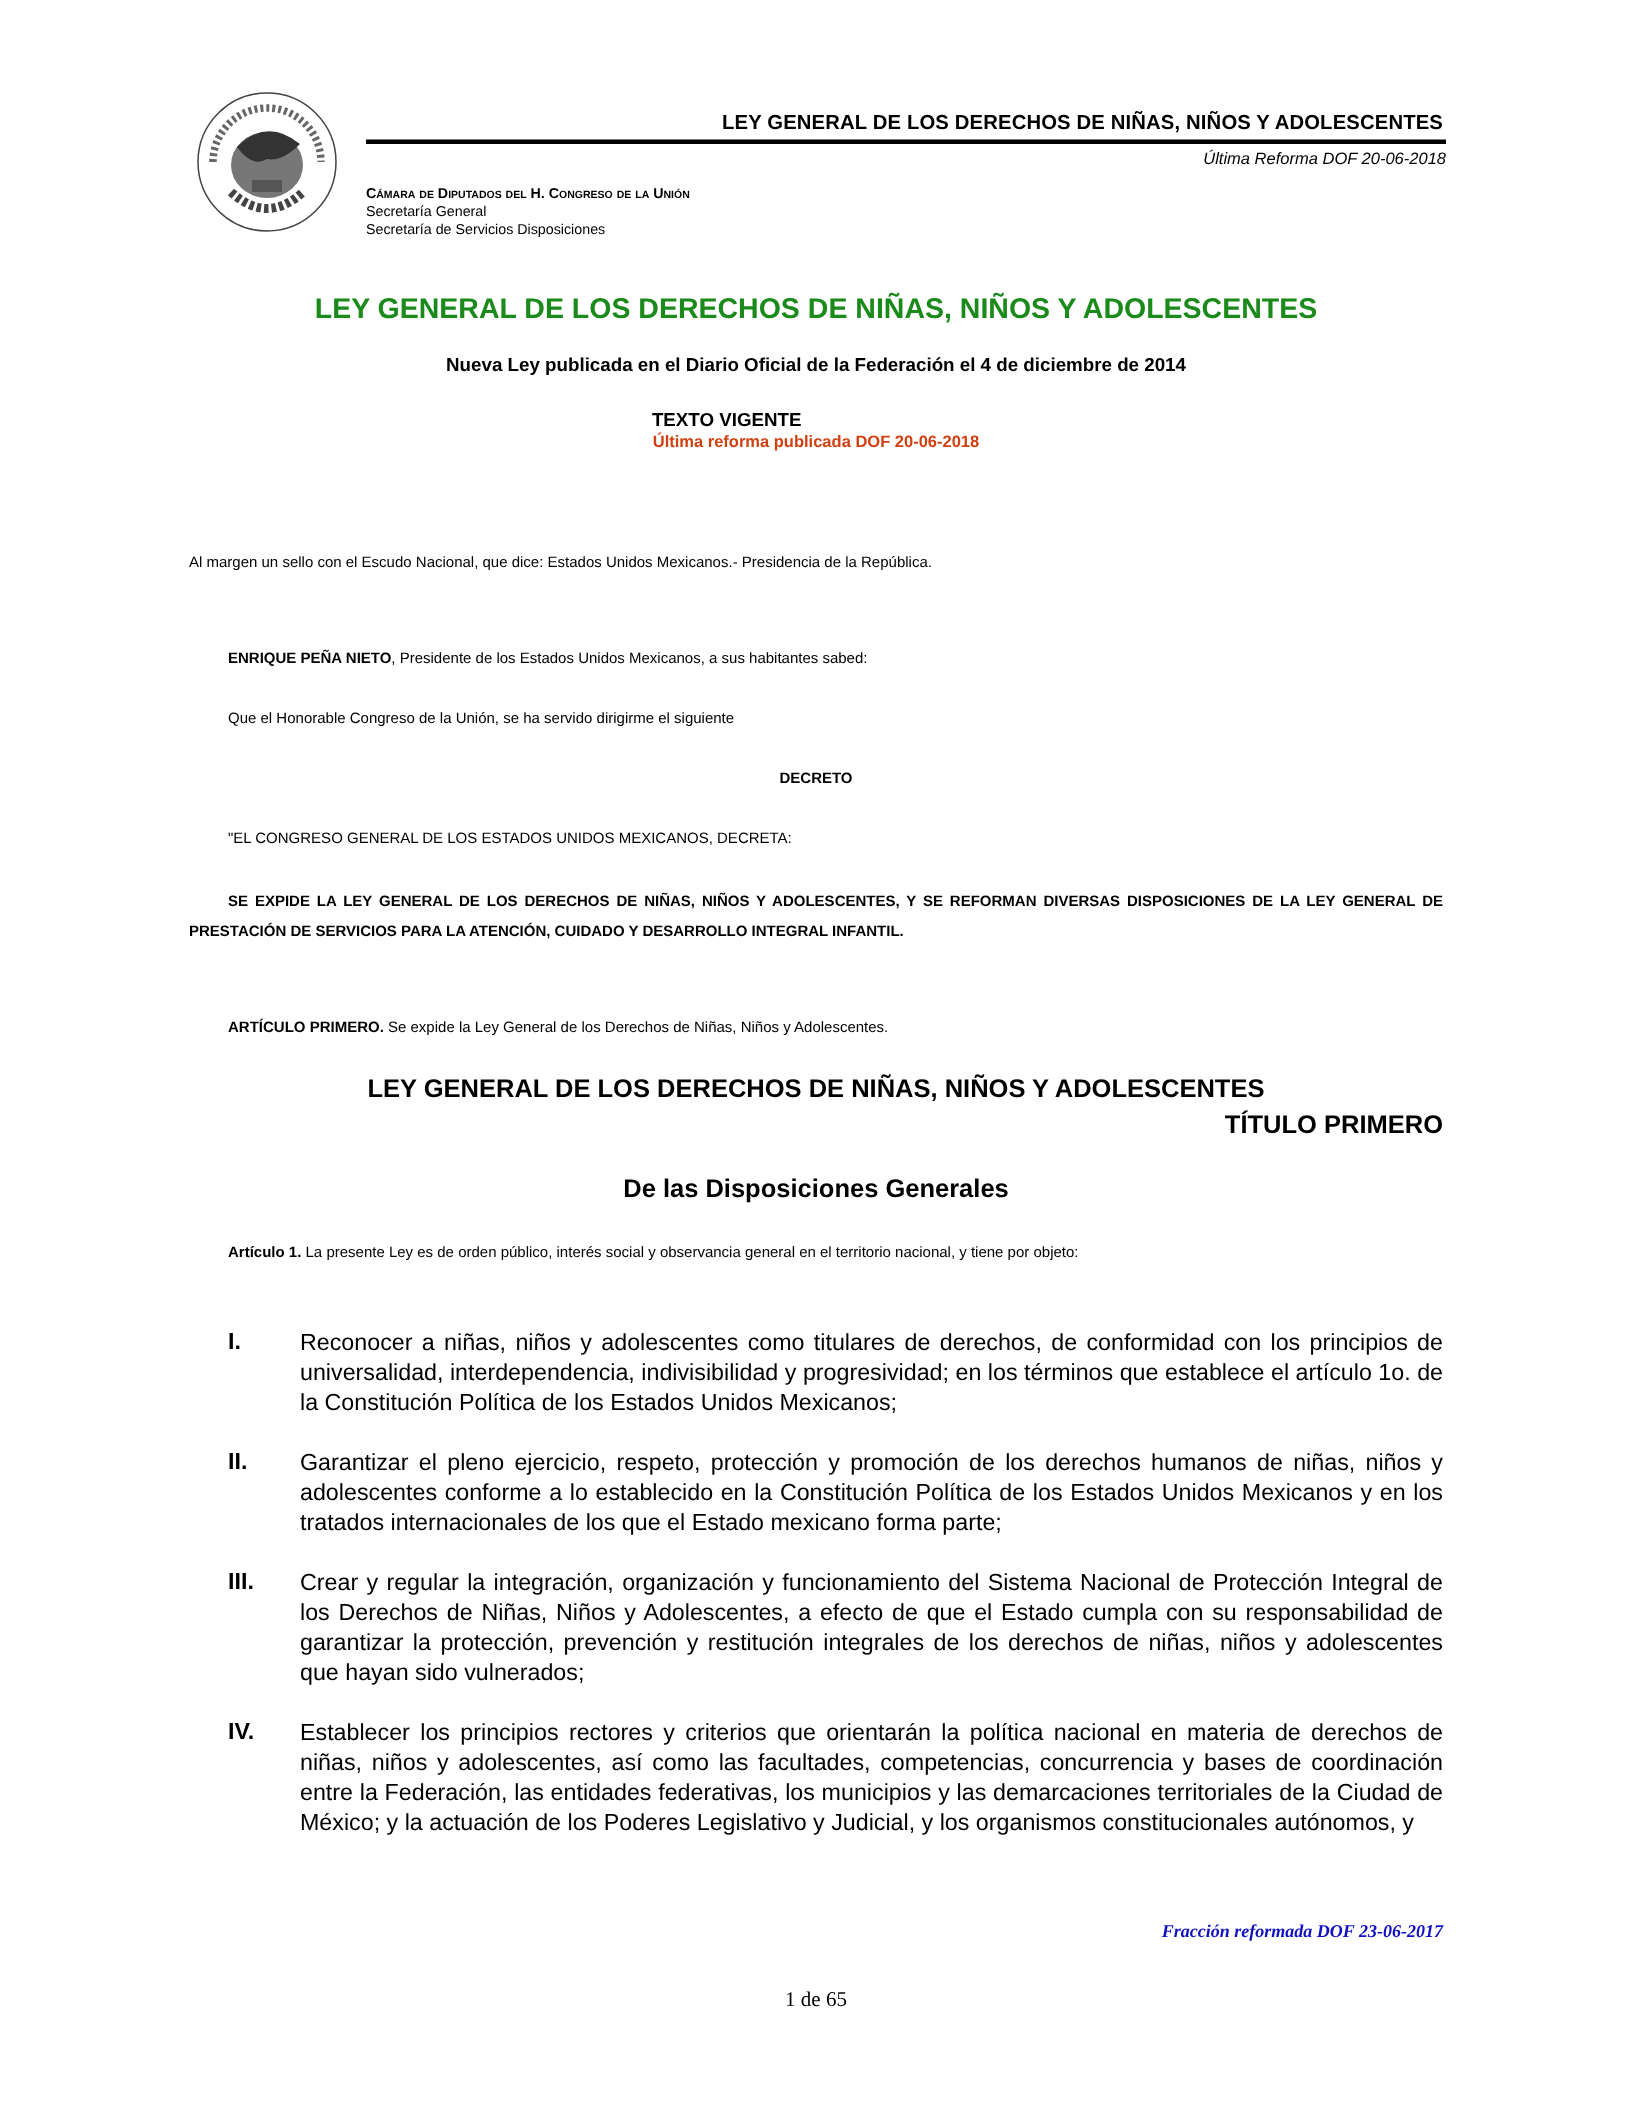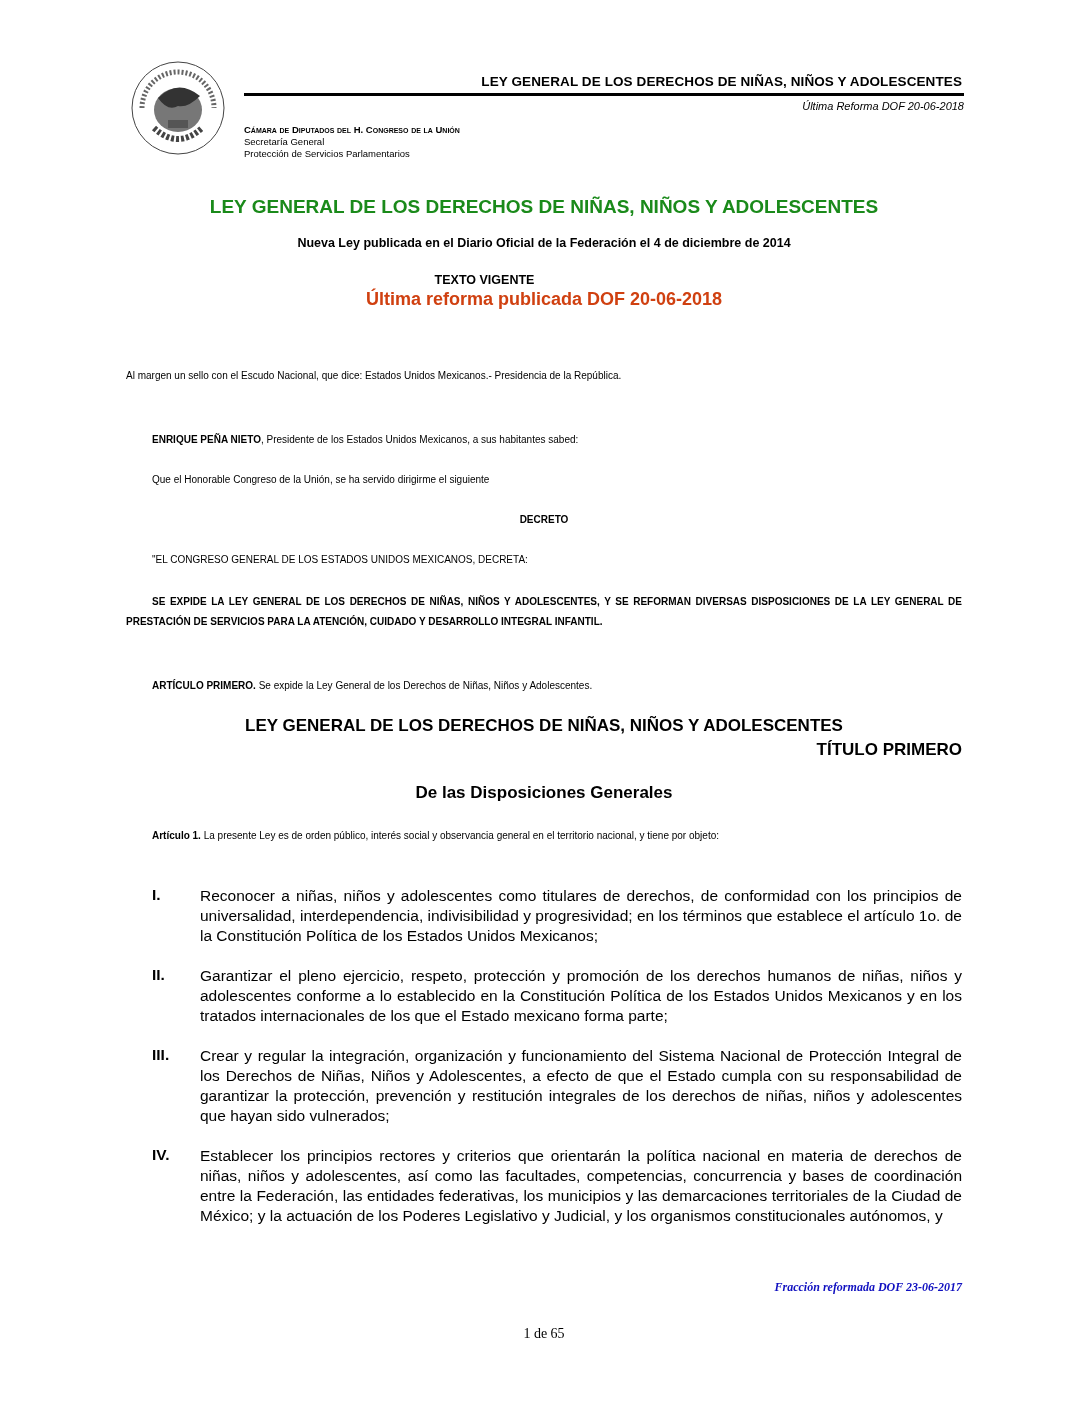--- a/index.html
+++ b/index.html
@@ -6,21 +6,21 @@
   body { width: 1088px; height: 1408px; position: relative; overflow: hidden; font-family: "Liberation Sans", sans-serif; color: #000; }
   .seal { position: absolute; left: 128px; top: 58px; width: 100px; height: 100px; }
   .hdr-title { position: absolute; left: 244px; top: 74px; width: 718px; text-align: right; font-weight: bold; font-size: 13.5px; letter-spacing: 0.1px; }
   .hdr-rule { position: absolute; left: 244px; top: 93px; width: 720px; height: 3px; background: #000; }
   .hdr-left { position: absolute; left: 244px; top: 100px; font-size: 9.5px; line-height: 12px; font-weight: normal; margin-top: 24px; }
   .hdr-left .caps { font-variant: small-caps; font-weight: bold; font-size: 9.5px; }
   .hdr-right { position: absolute; right: 124px; top: 100px; font-size: 11px; font-style: italic; }
   .doc-title { position: absolute; left: 0; width: 1088px; top: 196px; text-align: center; color: #1a8a1a; font-weight: bold; font-size: 19px; }
   .doc-sub { position: absolute; left: 0; width: 1088px; top: 236px; text-align: center; font-weight: bold; font-size: 12.5px; }
   .doc-vig { position: absolute; left: 0; width: 969px; top: 273px; text-align: center; font-weight: bold; font-size: 12.5px; }
-  .doc-ult { position: absolute; left: 0; width: 1088px; top: 289px; text-align: center; font-weight: bold; font-size: 18px; color: #d04010; }
+  .doc-ult { position: absolute; left: 0; width: 1088px; top: 289px; text-align: center; font-weight: bold; font-size: 11px; color: #d04010; }
   .body { position: absolute; left: 126px; width: 836px; font-size: 10px; line-height: 20px; text-align: justify; }
   .ind { text-indent: 26px; }
   .center { text-align: center; }
   .b { font-weight: bold; }
   .frac { position: absolute; left: 200px; width: 762px; font-size: 15.5px; line-height: 20px; text-align: justify; }
   .frac-num { position: absolute; left: 152px; font-size: 15.5px; font-weight: bold; }
   .note { position: absolute; right: 126px; top: 1252px; font-family: "Liberation Serif", serif; font-style: italic; font-weight: bold; font-size: 12px; color: #1010c0; margin-top: 28px; }
   .pageno { position: absolute; left: 0; width: 1088px; top: 1326px; text-align: center; font-family: "Liberation Serif", serif; font-size: 14px; }
 </style>
 </head>
@@ -34,21 +34,21 @@
     <path d="M30 40 Q50 20 72 38 Q60 50 50 48 Q40 54 30 40Z" fill="#333"></path>
     <path d="M26 70 Q50 92 74 70" fill="none" stroke="#444" stroke-width="6" stroke-dasharray="3 2"></path>
     <rect x="40" y="62" width="20" height="8" fill="#555"></rect>
   </svg>
 </div>
 <div class="hdr-title">LEY GENERAL DE LOS DERECHOS DE NIÑAS, NIÑOS Y ADOLESCENTES</div>
 <div class="hdr-rule"></div>
 <div class="hdr-left">
   <div class="caps">Cámara de Diputados del H. Congreso de la Unión</div>
   <div>Secretaría General</div>
-  <div>Protección de Servicios Parlamentarios</div>
+  <div>Secretaría de Servicios Disposiciones</div>
 </div>
 <div class="hdr-right">Última Reforma DOF 20-06-2018</div>
 
 <div class="doc-title">LEY GENERAL DE LOS DERECHOS DE NIÑAS, NIÑOS Y ADOLESCENTES</div>
 <div class="doc-sub">Nueva Ley publicada en el Diario Oficial de la Federación el 4 de diciembre de 2014</div>
 <div class="doc-vig">TEXTO VIGENTE</div>
 <div class="doc-ult">Última reforma publicada DOF 20-06-2018</div>
 
 <div class="body" style="top:366px;">Al margen un sello con el Escudo Nacional, que dice: Estados Unidos Mexicanos.- Presidencia de la República.</div>
 <div class="body ind" style="top:430px;">

